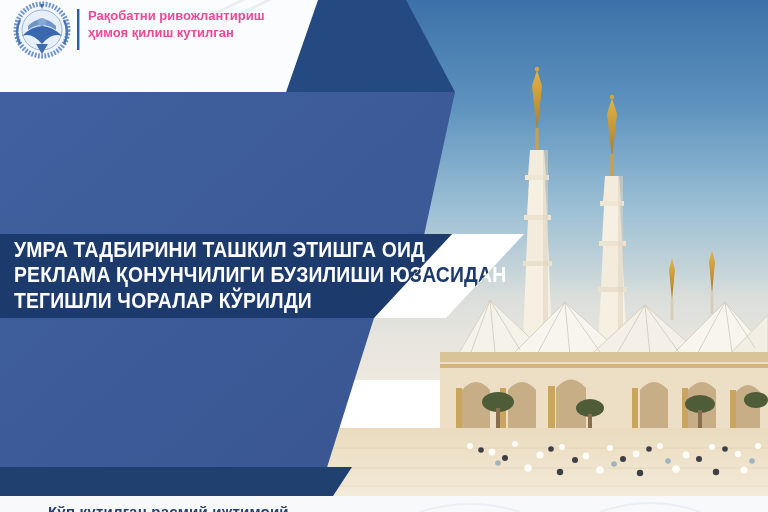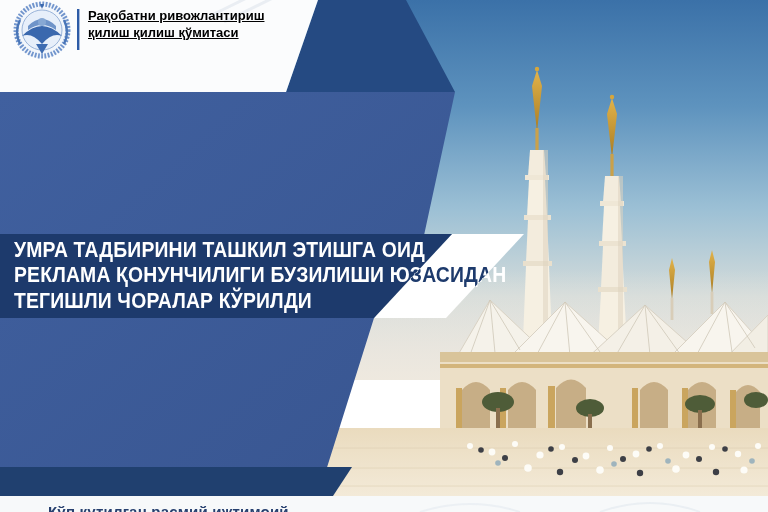--- a/index.html
+++ b/index.html
@@ -4,23 +4,22 @@
 <style>
   html,body{margin:0;padding:0;background:#dfe3e8;}
   .canvas{
     position:relative;width:768px;height:512px;overflow:hidden;
     background:#fff;font-family:"Liberation Sans", sans-serif;
   }
   .canvas svg{position:absolute;left:0;top:0;}
   
   .committee{
     position:absolute;left:88px;top:8px;width:230px;
-    font-size:13px;font-weight:700;line-height:16.5px;color:#000000;
+    font-size:13px;font-weight:700;line-height:16.5px;color:#ec4899;
     letter-spacing:0;
-    text-decoration:underline;
   }
   
   .hl-layer{position:absolute;left:0;top:0;width:768px;height:423px;pointer-events:none;}
   .hl-stack{position:absolute;left:14px;top:237px;}
   .hl-line{
     white-space:nowrap;font-size:22px;font-weight:700;line-height:25.3px;
     letter-spacing:.2px;transform:scaleX(.88);transform-origin:0 0;
   }
   .hl-base{color:#ffffff;}
   .hl-overlay{
@@ -240,21 +239,21 @@
       </linearGradient>
       <linearGradient id="panelGrad" x1="0" y1="0" x2="1" y2="1">
         <stop offset="0" stop-color="#40609f"></stop>
         <stop offset="1" stop-color="#385590"></stop>
       </linearGradient>
     </defs>
   </svg>
 
   <div class="committee">
     <div>Рақобатни ривожлантириш</div>
-    <div>қилиш қилиш қўмитаси</div>
+    <div>ҳимоя қилиш кутилган</div>
   </div>
 
   <div class="hl-layer hl-base">
     <div class="hl-stack">
       <div class="hl-line">УМРА ТАДБИРИНИ ТАШКИЛ ЭТИШГА ОИД</div>
       <div class="hl-line">РЕКЛАМА ҚОНУНЧИЛИГИ БУЗИЛИШИ ЮЗАСИДАН</div>
       <div class="hl-line">ТЕГИШЛИ ЧОРАЛАР КЎРИЛДИ</div>
     </div>
   </div>
 

